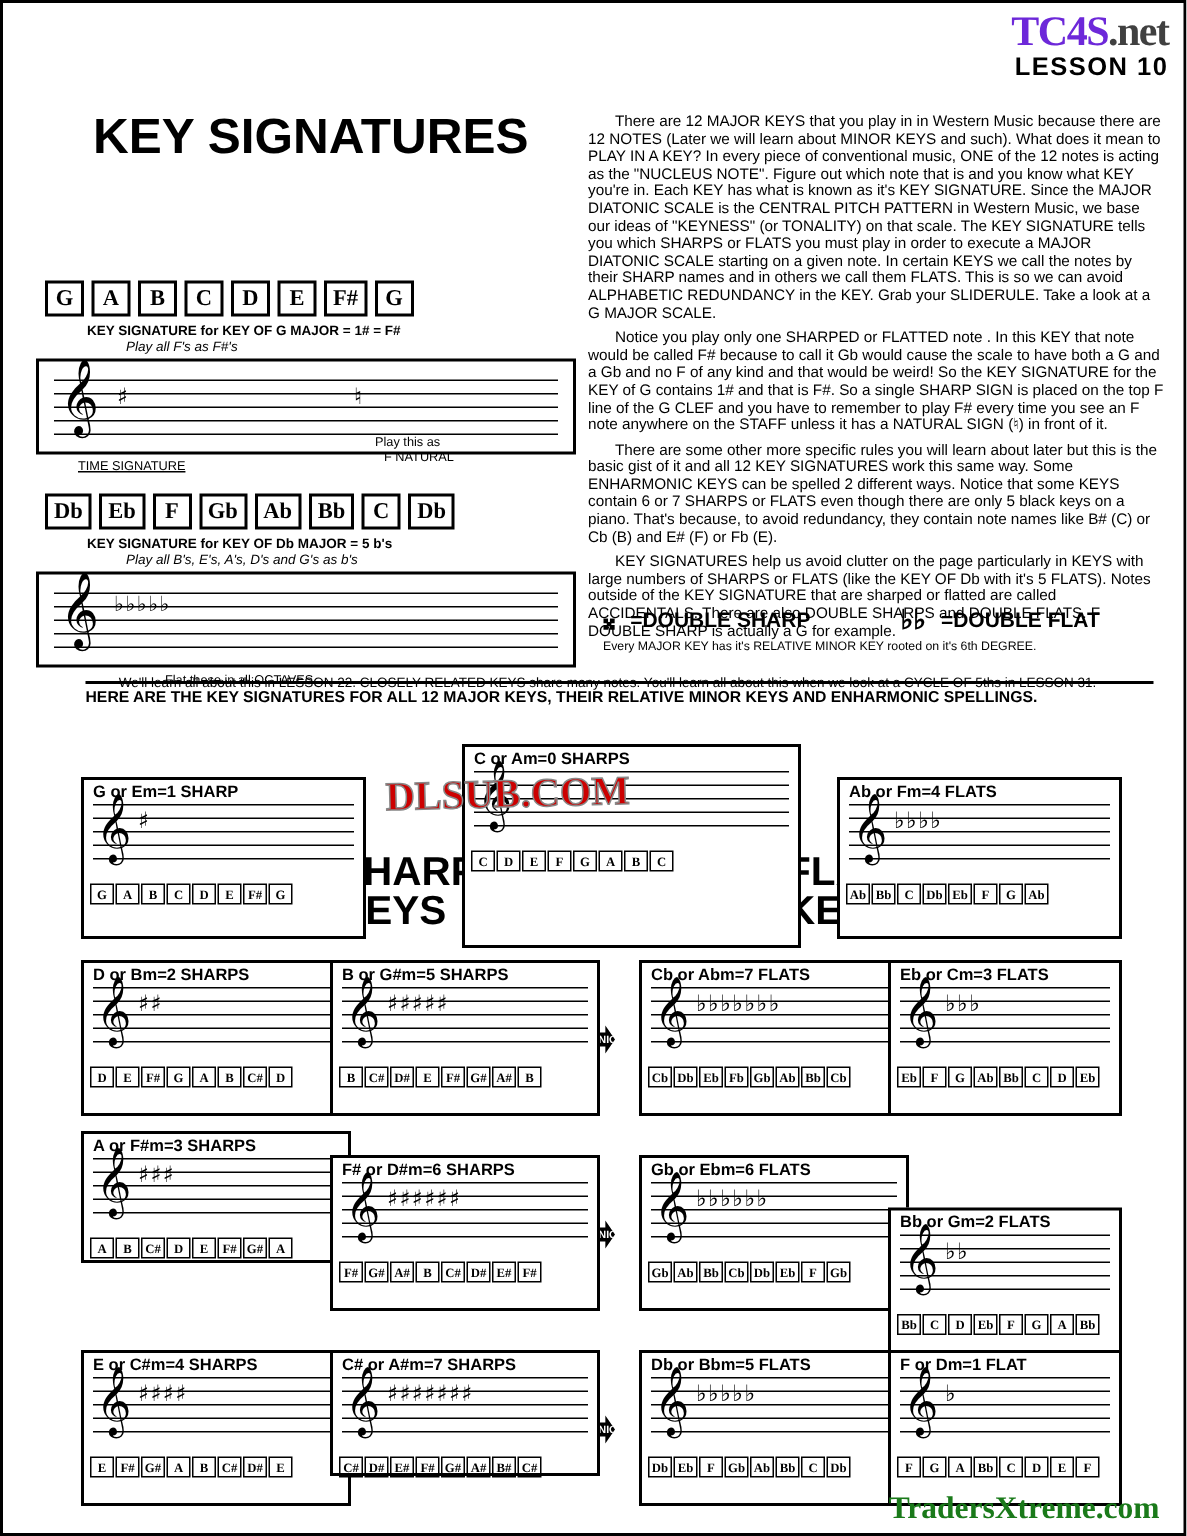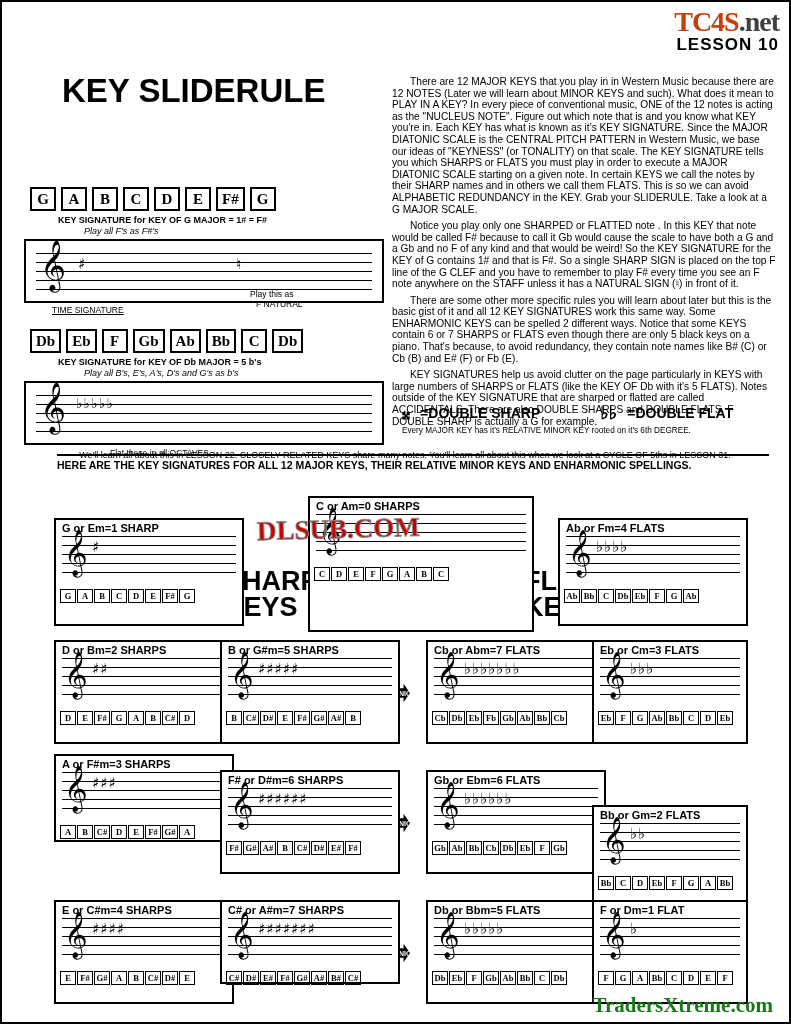--- a/index.html
+++ b/index.html
@@ -16,21 +16,21 @@
     border:2px solid #000;
     box-sizing:border-box;
   }
   
   .brand{
     position:absolute;top:4px;right:10px;
     font-family:"Liberation Serif", serif;
     font-weight:bold;font-size:28px;
     letter-spacing:-1px;
   }
-  .brand .tc{color:#c2410c;}
+  .brand .tc{color:#6d28d9;}
   .brand .net{color:#404040;}
   .lesson{
     position:absolute;top:33px;right:10px;
     font-family:"Liberation Sans", sans-serif;
     font-weight:bold;font-size:17px;letter-spacing:1px;
   }
   .title1{
     position:absolute;left:60px;top:40px;
     font-family:"Liberation Sans", sans-serif;
     font-weight:bold;font-size:25px;letter-spacing:1px;
@@ -126,21 +126,21 @@
 </style>
 </head>
 <body>
 
 <div class="page">
 
   <div class="brand">
     <span class="tc">TC4S</span><span class="net">.net</span>
   </div>
   <div class="lesson">LESSON 10</div>
-  <div class="title2">KEY SLIDERULE</div>
+  <div class="title2">KEY SIGNATURES</div>
 
   <div class="bodytext">
     <p>There are 12 MAJOR KEYS that you play in in Western Music because there are 12 NOTES (Later we will learn about MINOR KEYS and such). What does it mean to PLAY IN A KEY? In every piece of conventional music, ONE of the 12 notes is acting as the "NUCLEUS NOTE". Figure out which note that is and you know what KEY you're in. Each KEY has what is known as it's KEY SIGNATURE. Since the MAJOR DIATONIC SCALE is the CENTRAL PITCH PATTERN in Western Music, we base our ideas of "KEYNESS" (or TONALITY) on that scale. The KEY SIGNATURE tells you which SHARPS or FLATS you must play in order to execute a MAJOR DIATONIC SCALE starting on a given note. In certain KEYS we call the notes by their SHARP names and in others we call them FLATS. This is so we can avoid ALPHABETIC REDUNDANCY in the KEY. Grab your SLIDERULE. Take a look at a G MAJOR SCALE.</p>
     <p>Notice you play only one SHARPED or FLATTED note . In this KEY that note would be called F# because to call it Gb would cause the scale to have both a G and a Gb and no F of any kind and that would be weird! So the KEY SIGNATURE for the KEY of G contains 1# and that is F#. So a single SHARP SIGN is placed on the top F line of the G CLEF and you have to remember to play F# every time you see an F note anywhere on the STAFF unless it has a NATURAL SIGN (♮) in front of it.</p>
     <p>There are some other more specific rules you will learn about later but this is the basic gist of it and all 12 KEY SIGNATURES work this same way. Some ENHARMONIC KEYS can be spelled 2 different ways. Notice that some KEYS contain 6 or 7  SHARPS or FLATS even though there are only 5 black keys on a piano. That's because, to avoid redundancy, they contain note names  like B# (C) or Cb (B) and E# (F) or Fb (E).</p>
     <p>KEY SIGNATURES help us avoid clutter on the page particularly in KEYS with large numbers of SHARPS or FLATS  (like the KEY OF Db with it's 5 FLATS).  Notes outside of the KEY SIGNATURE that are sharped or flatted are  called ACCIDENTALS. There are also DOUBLE SHARPS and DOUBLE FLATS.  F DOUBLE SHARP is actually a G for example.</p>
   </div>
 
   <div class="legend">
     <span style="font-size:18px;">𝄪</span>

